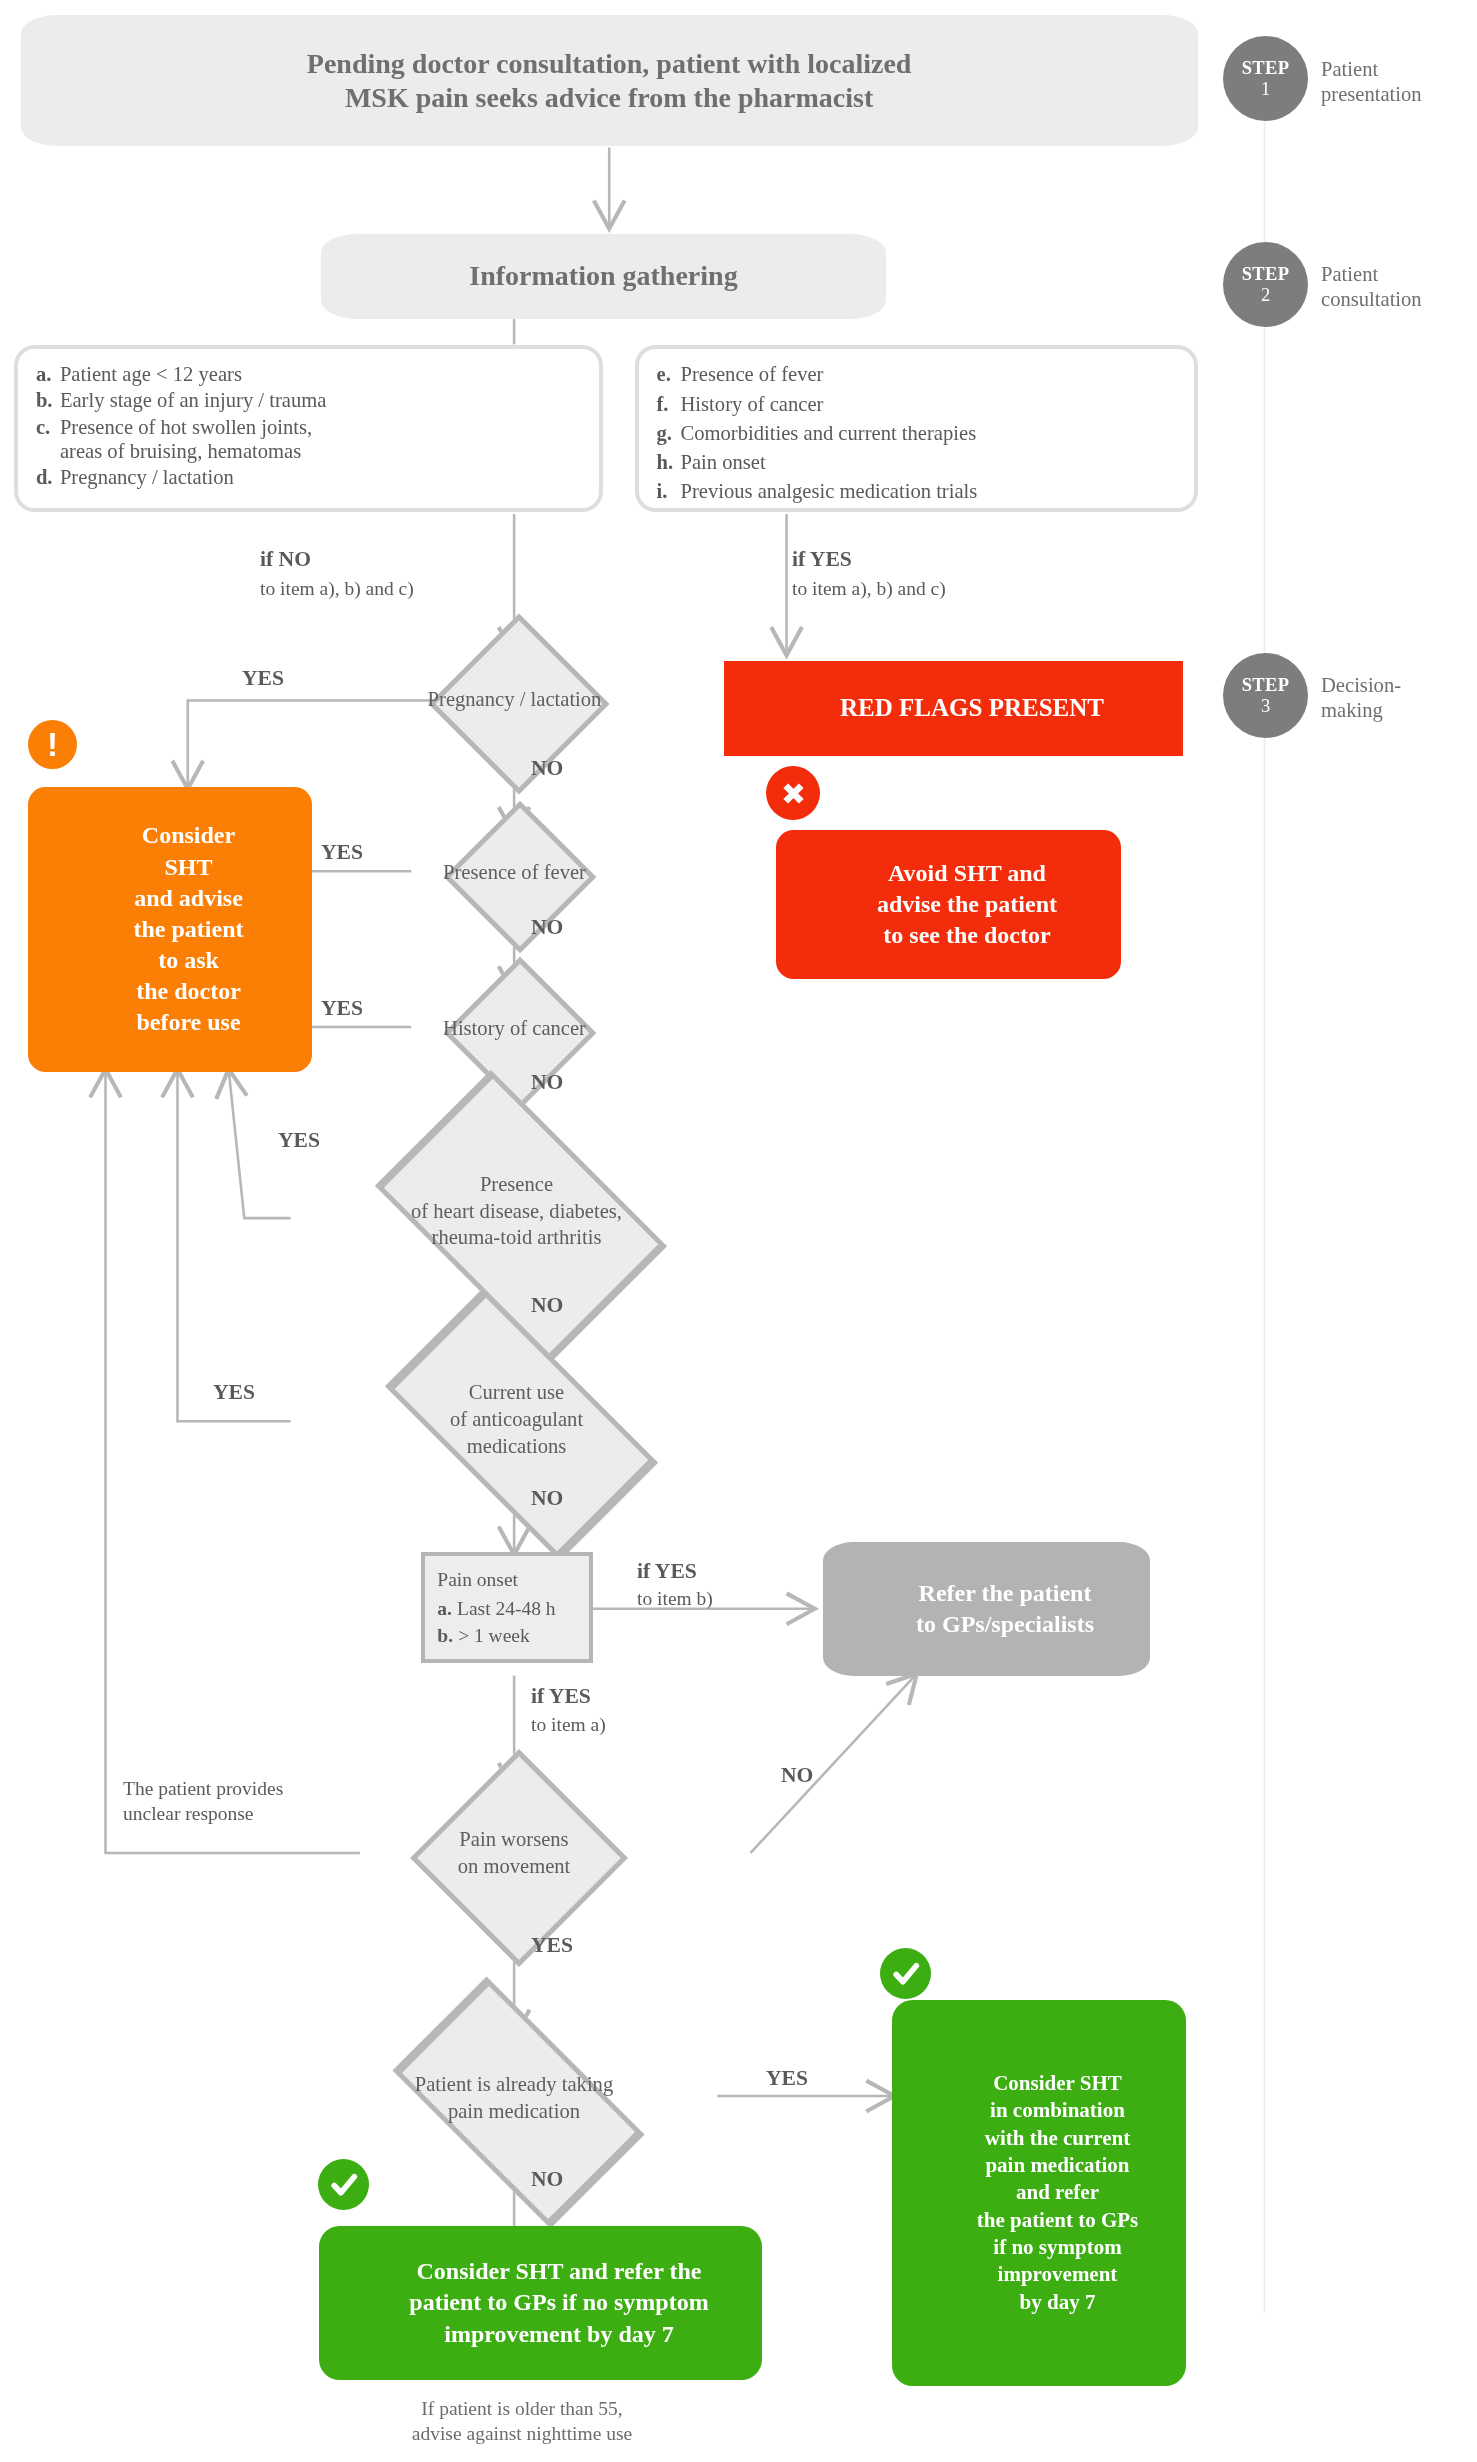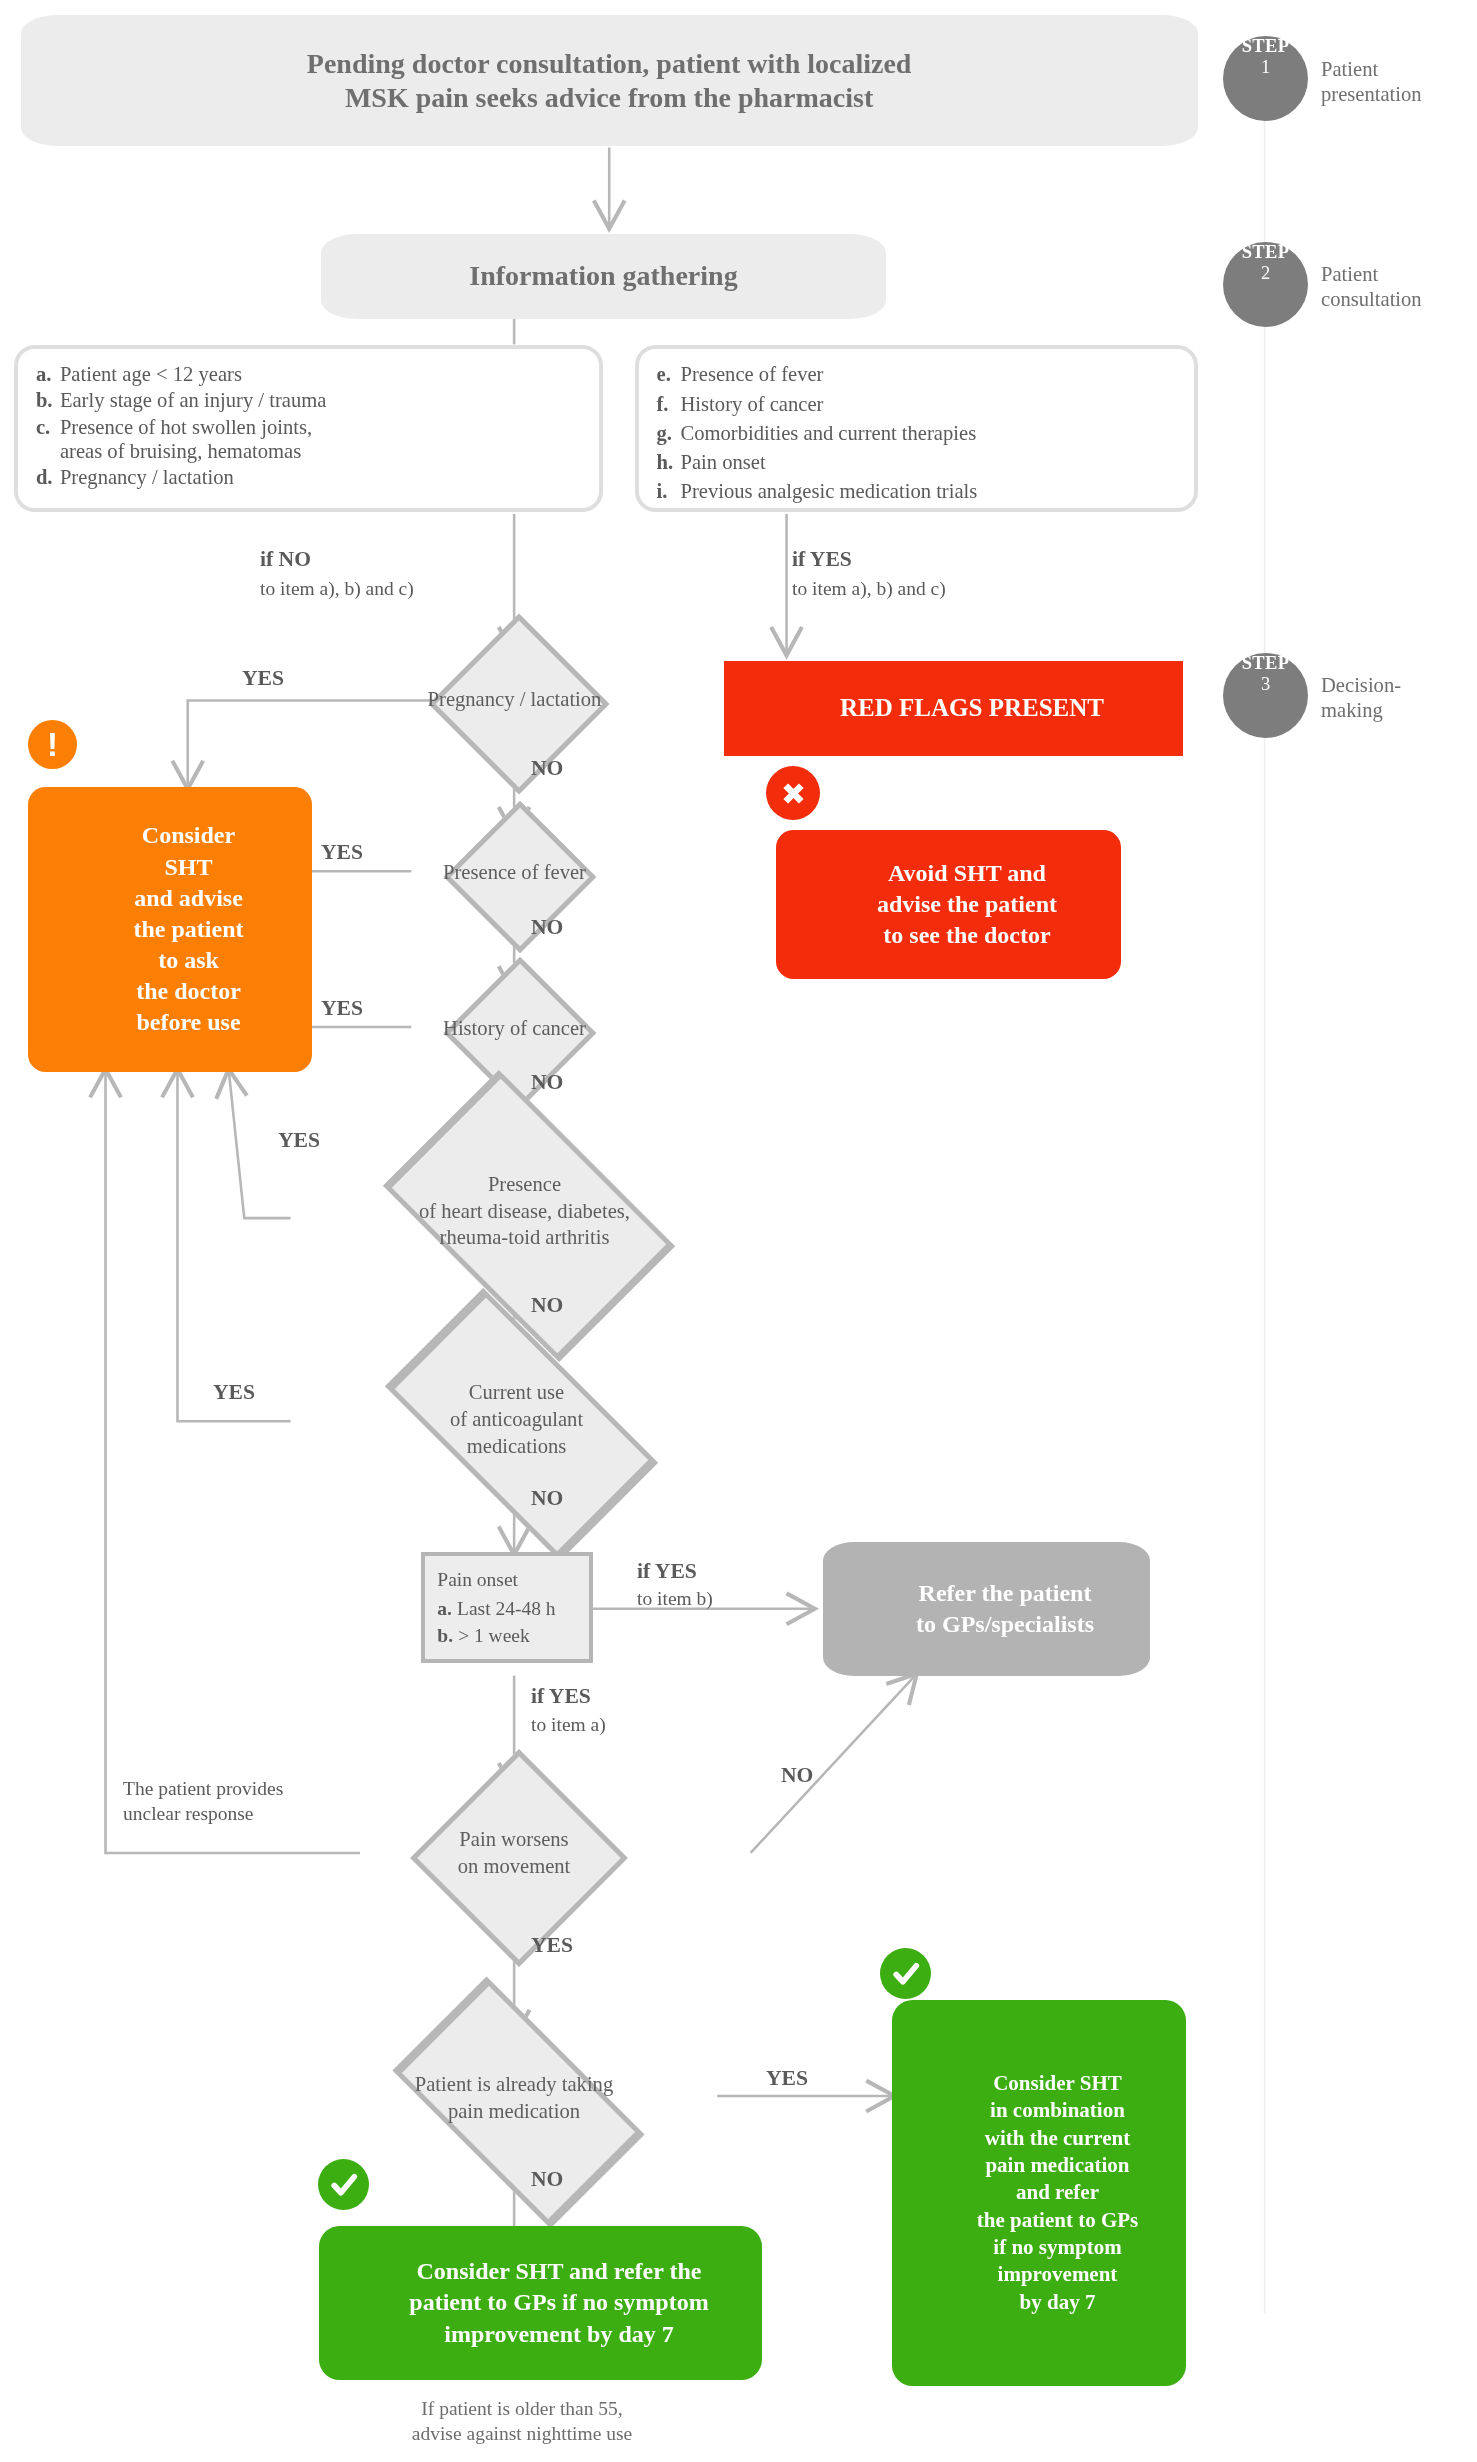--- a/index.html
+++ b/index.html
@@ -49,21 +49,21 @@
       font-family:"Liberation Serif",serif;padding:13.4px 12.3px;}
   .painonset .po-row{display:flex;align-items:flex-start;margin-bottom:5.1px;}
   .painonset .po-row b{margin-right:5.1px;}
 
   
   .elabel{position:absolute;color:#5a5a5a;font-family:"Liberation Serif",serif;white-space:nowrap;}
   .elabel.b{font-weight:bold;}
 
   
   .stepbadge{position:absolute;display:flex;flex-direction:column;align-items:center;
-     background:#7d7d7d;border-radius:50%;color:#fff;
+     justify-content:center;background:#7d7d7d;border-radius:50%;color:#fff;
      font-family:"Liberation Serif",serif;}
   .stepbadge .sw{font-weight:bold;letter-spacing:0.3px;}
   .steplabel{position:absolute;color:#6f6f6f;font-family:"Liberation Serif",serif;line-height:1.2;}
 
   
   .ic{position:absolute;border-radius:50%;display:flex;align-items:center;justify-content:center;}
   .ic.warn{background:#fb7e05;}
   .ic.stop{background:#f32d0b;}
   .ic.ok{background:#3cae12;}
 
@@ -257,21 +257,21 @@
   <div class="elabel b" style="left:321px;top:840px;font-size:21.6px;">YES</div>
   <div class="elabel b" style="left:531px;top:915px;font-size:21.6px;">NO</div>
 
   <div class="diamond" style="left:391px;top:979px;width:247px;height:98px;">
     <div class="dshape" style="left:75px;top:0px;width:98px;height:98px;"></div>
     <div class="dlabel" style="font-size:20.6px;">History of cancer</div>
   </div>
   <div class="elabel b" style="left:321px;top:996px;font-size:21.6px;">YES</div>
   <div class="elabel b" style="left:531px;top:1070px;font-size:21.6px;">NO</div>
 
-  <div class="diamond" style="left:288px;top:1134px;width:473px;height:154px;">
+  <div class="diamond" style="left:280px;top:1134px;width:473px;height:154px;">
     <div class="dshape" style="left:159px;top:0px;width:154px;height:154px;transform:rotate(45deg) scaleX(1.52);"></div>
     <div class="dlabel" style="font-size:20.6px;white-space:pre-line;">Presence
 of heart disease, diabetes,
 rheuma-toid arthritis</div>
   </div>
   <div class="elabel b" style="left:278px;top:1128px;font-size:21.6px;">YES</div>
   <div class="elabel b" style="left:531px;top:1293px;font-size:21.6px;">NO</div>
 
   <div class="diamond" style="left:280px;top:1355px;width:473px;height:129px;">
     <div class="dshape" style="left:172px;top:0px;width:129px;height:129px;transform:rotate(45deg) scaleX(1.78);"></div>

